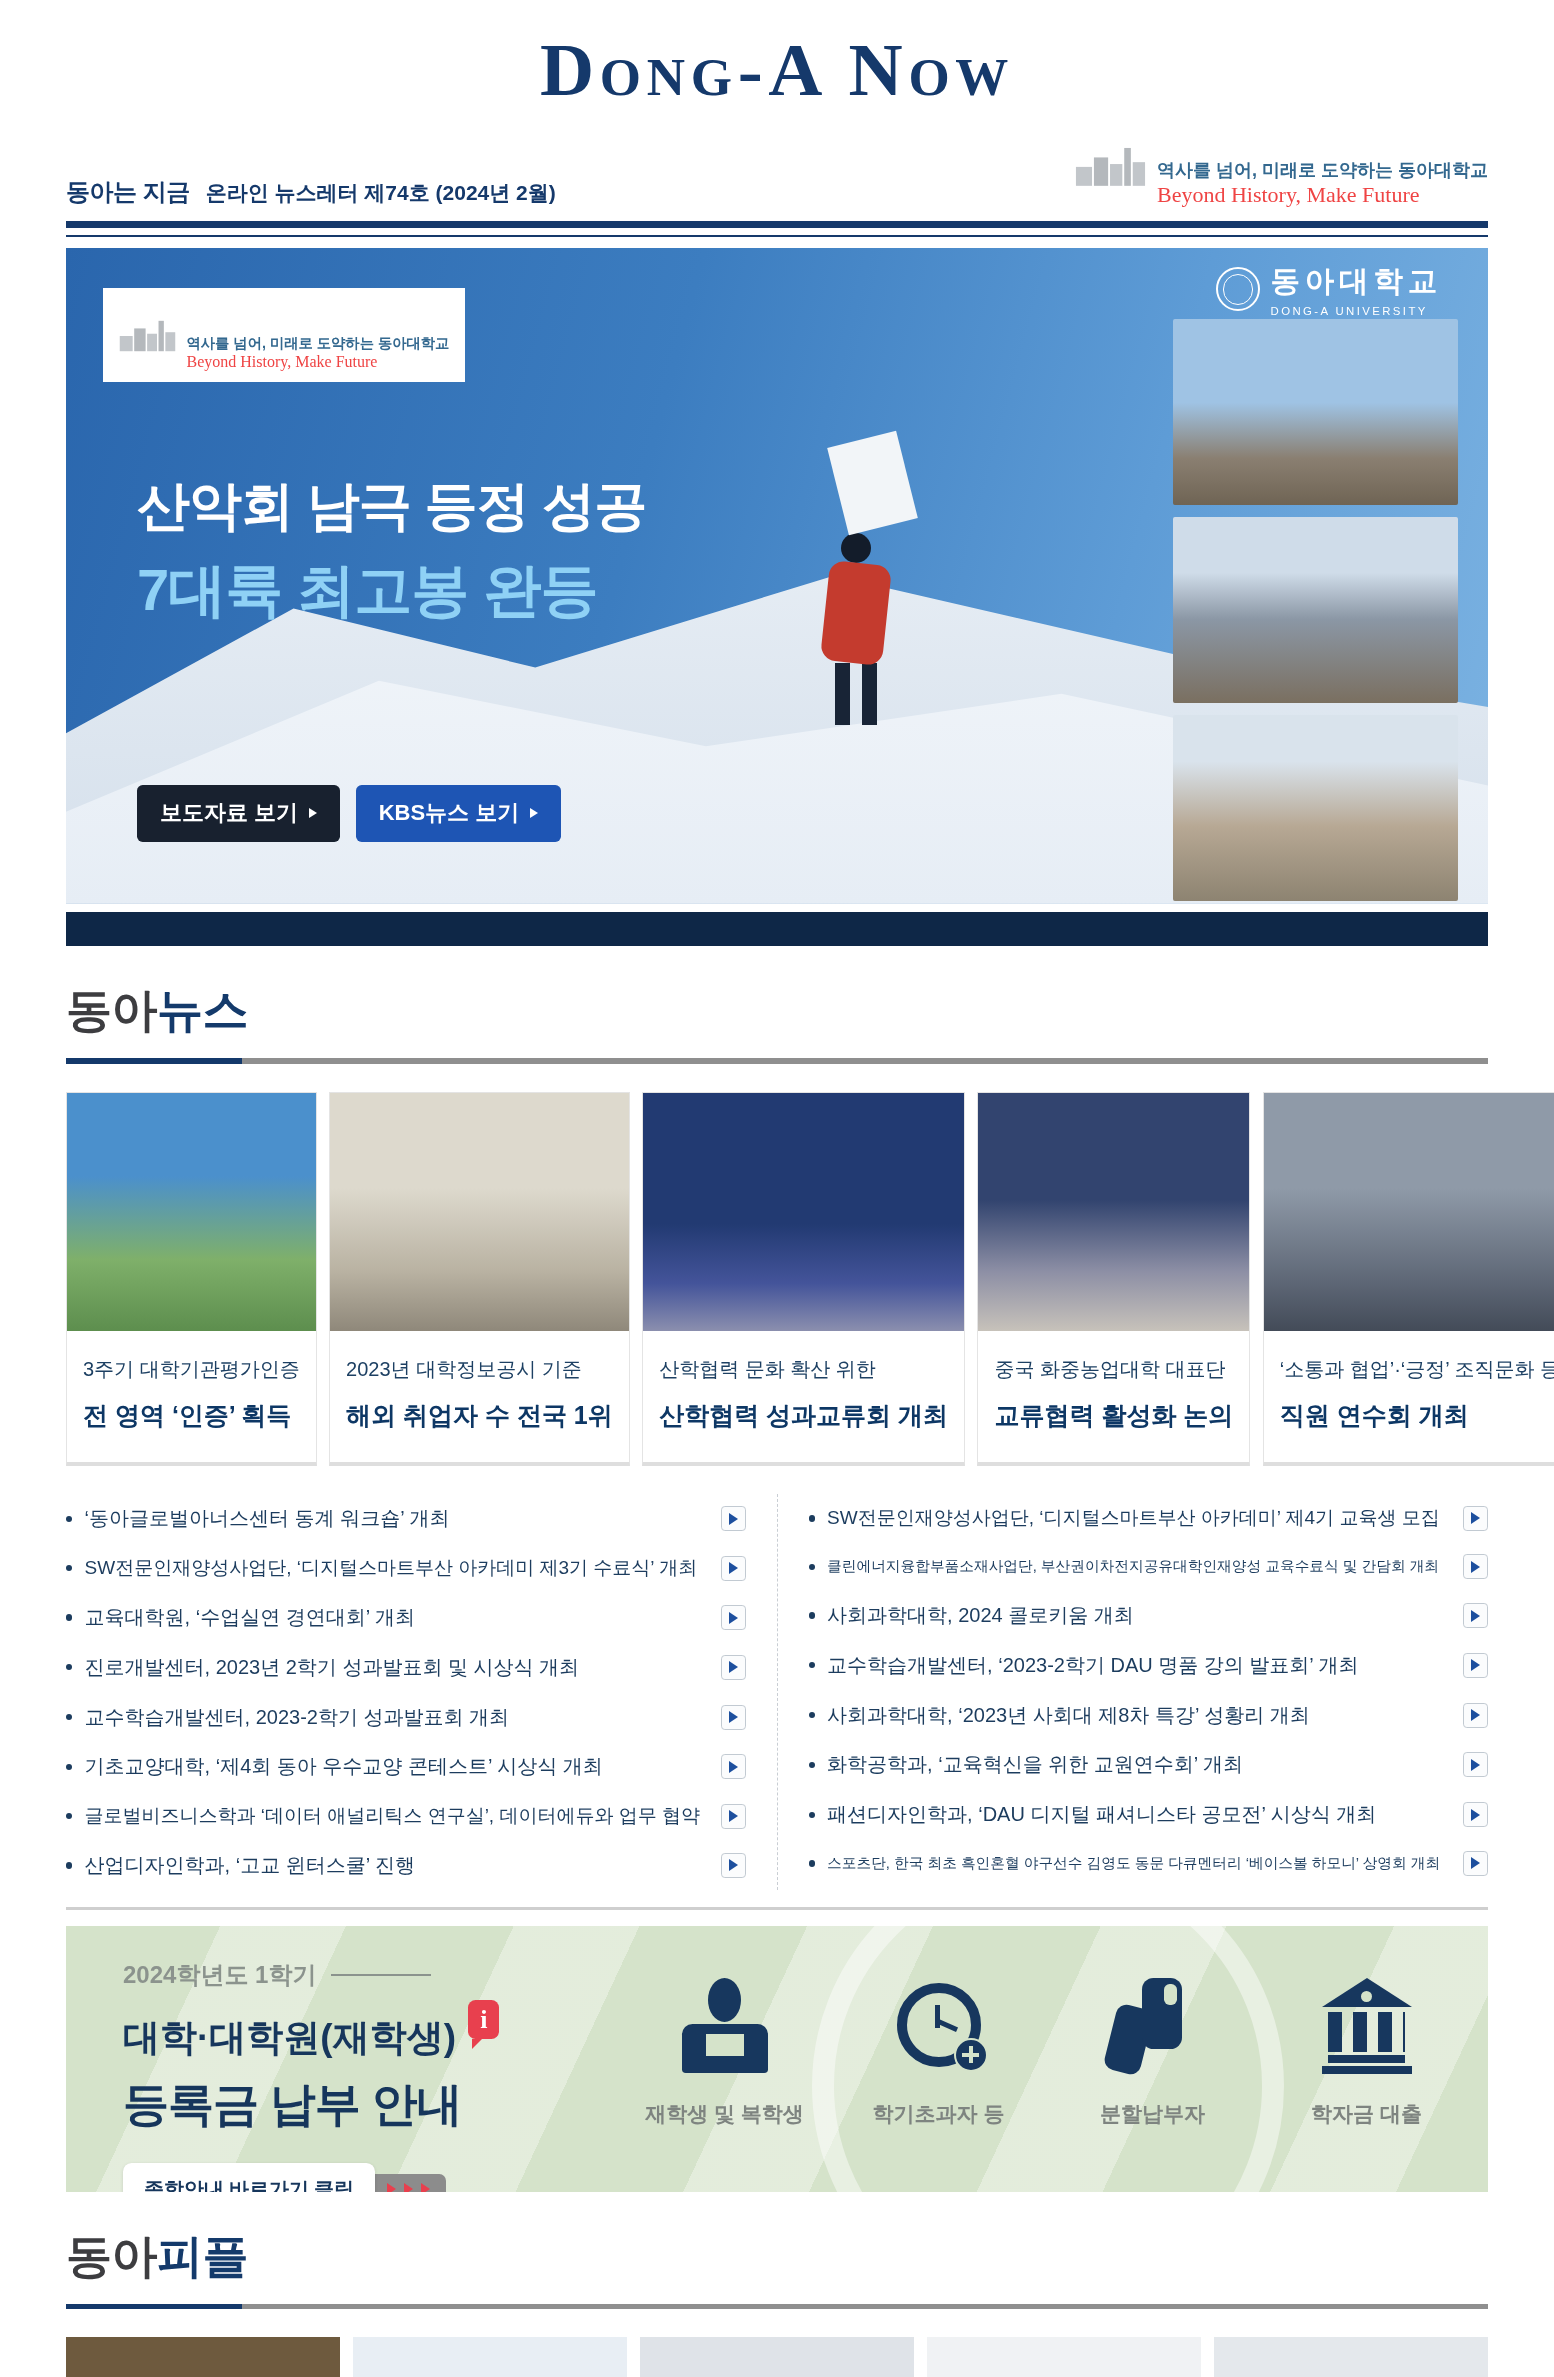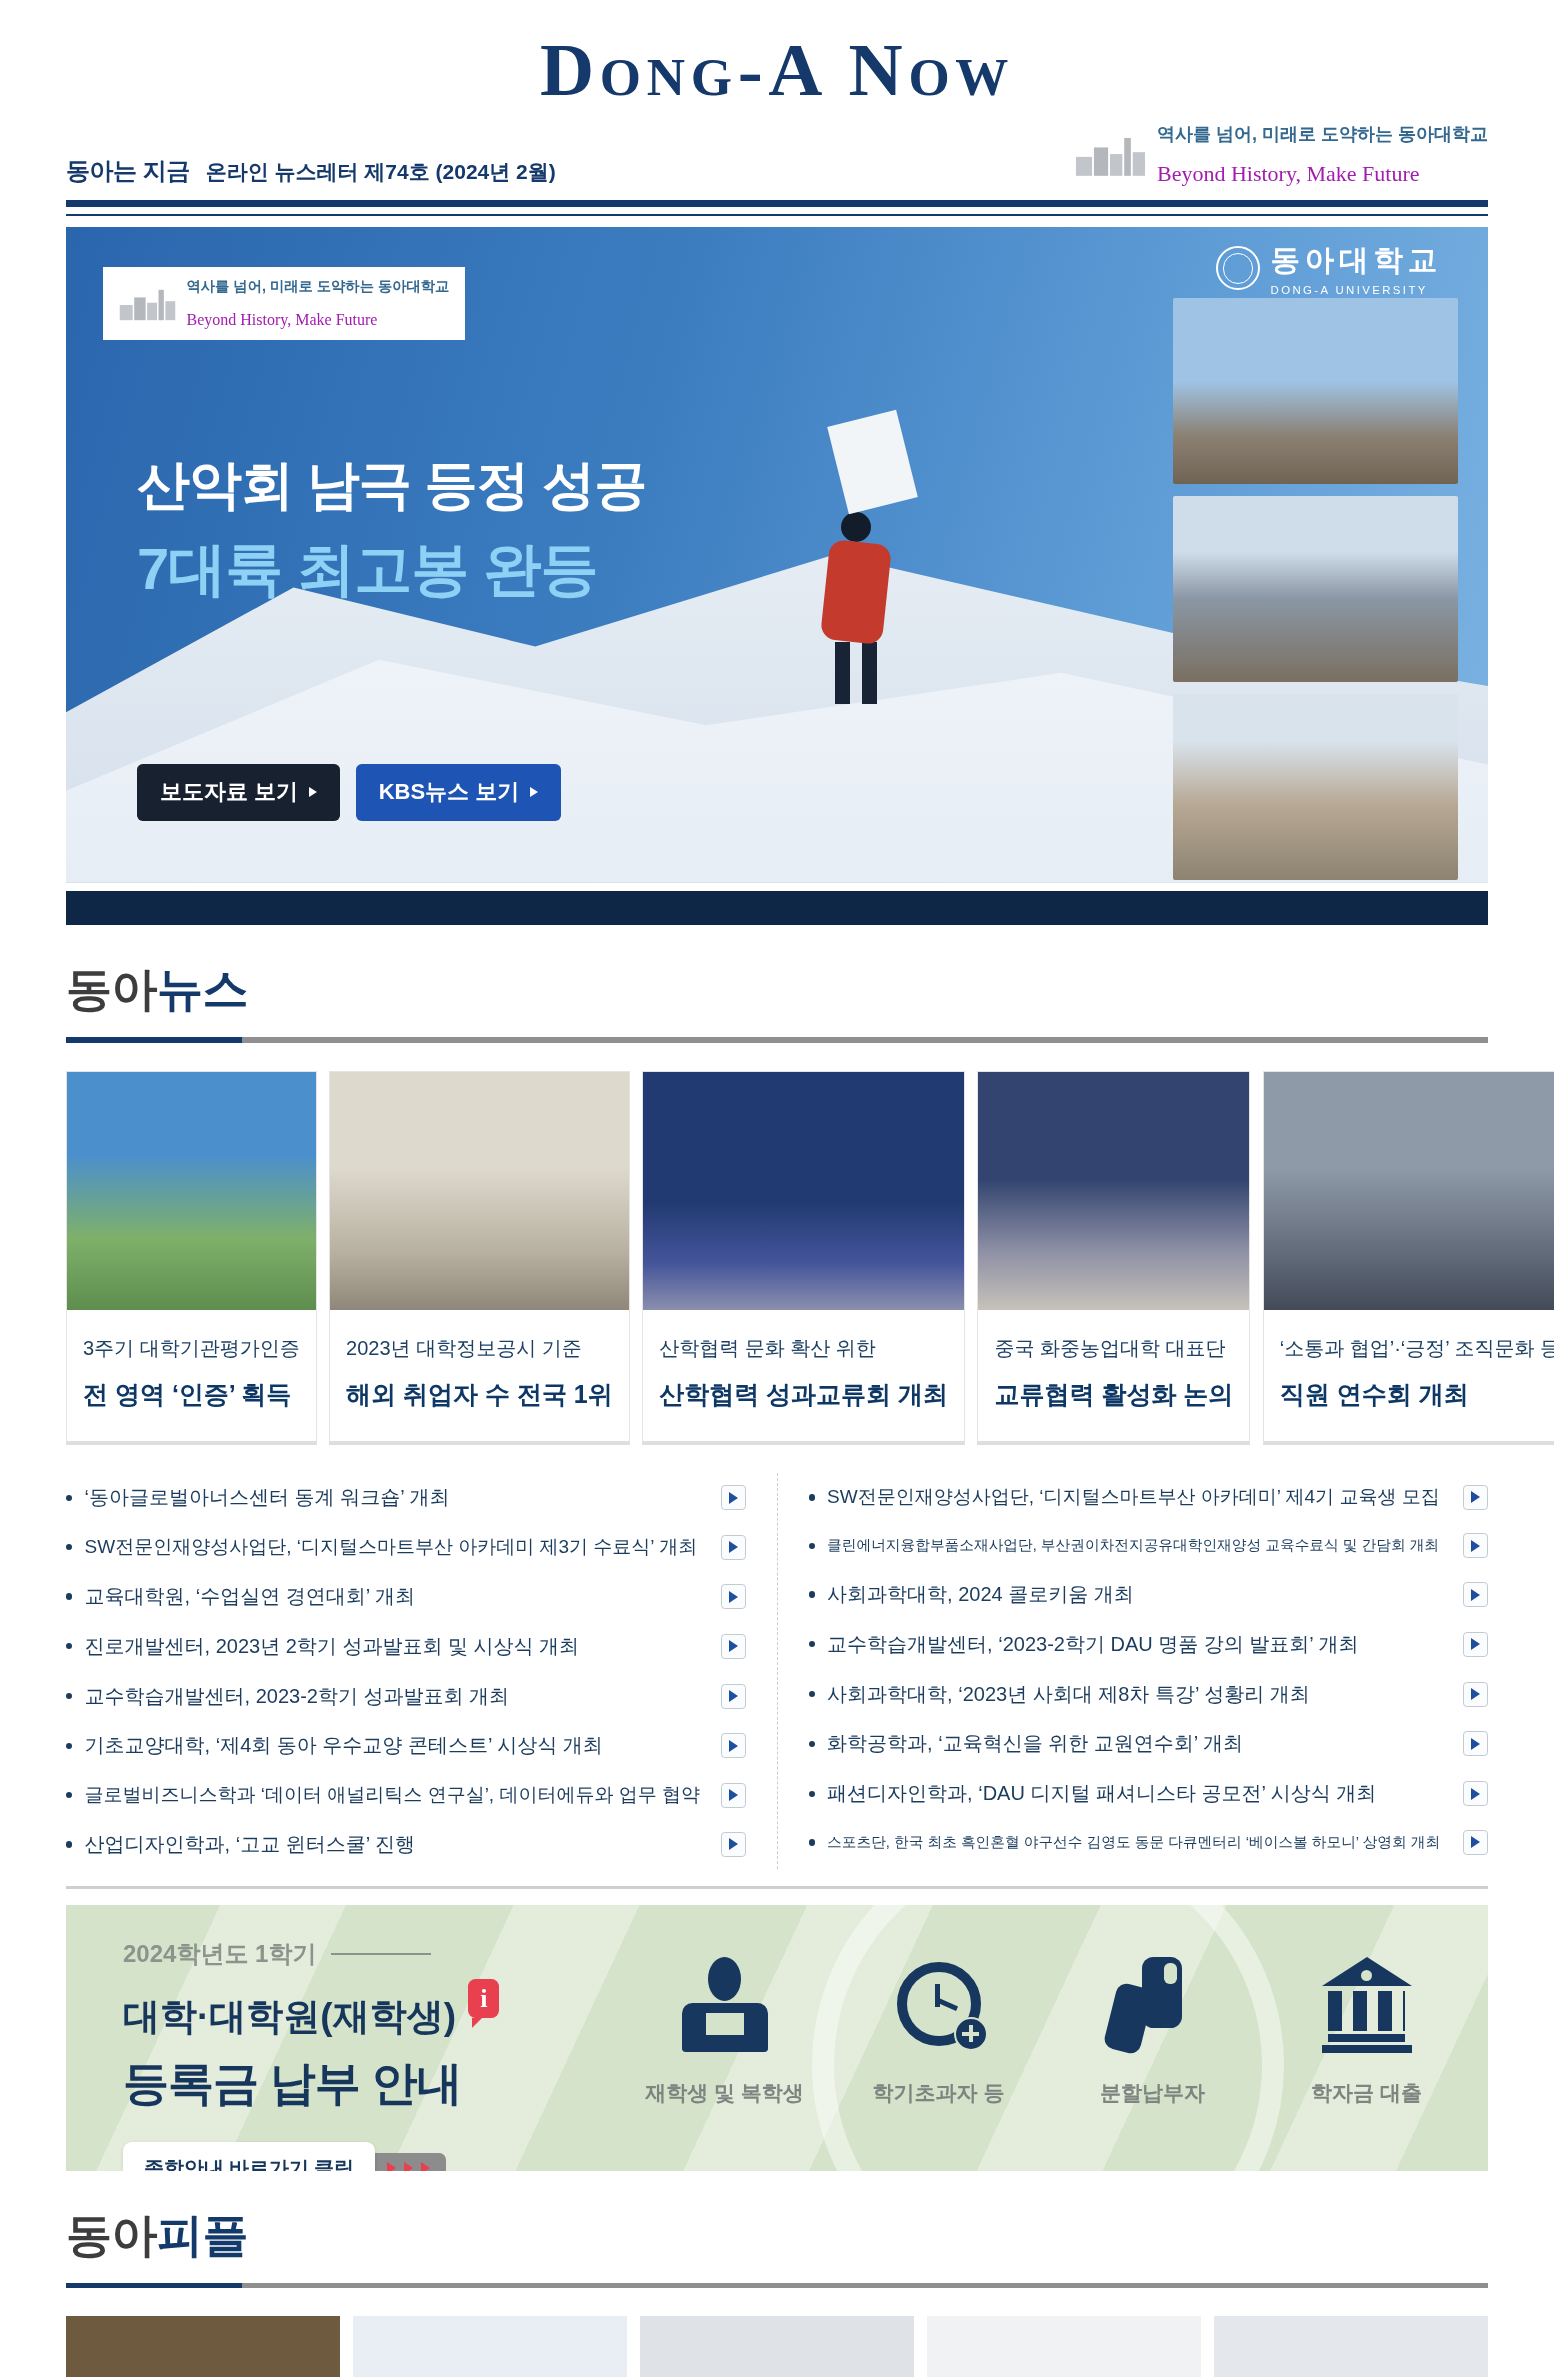--- a/index.html
+++ b/index.html
@@ -9,22 +9,22 @@
   
   .masthead { padding-top:31px; text-align:center; }
   .logo-text { font-family:"Liberation Serif", serif; font-variant:small-caps; font-weight:600;
                font-size:75px; letter-spacing:5.7px; color:#15396b; line-height:1.05; }
   .infobar { margin-top:12.4px; display:flex; justify-content:space-between; align-items:flex-end; }
   .infobar-left { display:flex; align-items:baseline; gap:16px; }
   .issue-brand { font-size:24px; font-weight:800; color:#15396b; letter-spacing:-0.5px; }
   .issue-info  { font-size:21px; font-weight:700; color:#15396b; }
   .infobar-right { display:flex; align-items:center; gap:10.5px; }
   .tagline-col { text-align:left; }
-  .tagline-kr { font-size:18px; font-weight:800; color:#33688f; }
-  .tagline-en { font-family:"Liberation Serif", serif; font-size:22px; color:#a21caf; margin-top:15px; }
+  .tagline-kr { font-size:18px; font-weight:800; color:#33688f;margin-top:36px; }
+  .tagline-en { font-family:"Liberation Serif", serif; font-size:22px; color:#ef4444; margin-top:0; }
   .rule-thick { margin-top:12.4px; height:7.6px; background:#15396b; }
   .rule-thin  { margin-top:6.7px; height:2.4px;  background:#15396b; }
 
   
   .hero { position:relative; margin-top:10.5px; height:656px; overflow:hidden;
           background:linear-gradient(105deg,#2a66ad 0%, #3c7dc0 40%, #5e9cd6 72%, #7cb3e2 100%); }
   .snow1 { position:absolute; inset:0; background:linear-gradient(#f6f9fc,#d4dfeb);
            clip-path:polygon(0 74%, 16% 55%, 33% 64%, 54% 50%, 78% 62%, 100% 70%, 100% 100%, 0 100%); }
   .snow2 { position:absolute; inset:0; background:linear-gradient(#ffffff,#e6edf5);
            clip-path:polygon(0 86%, 22% 66%, 45% 76%, 70% 68%, 100% 82%, 100% 100%, 0 100%); }

